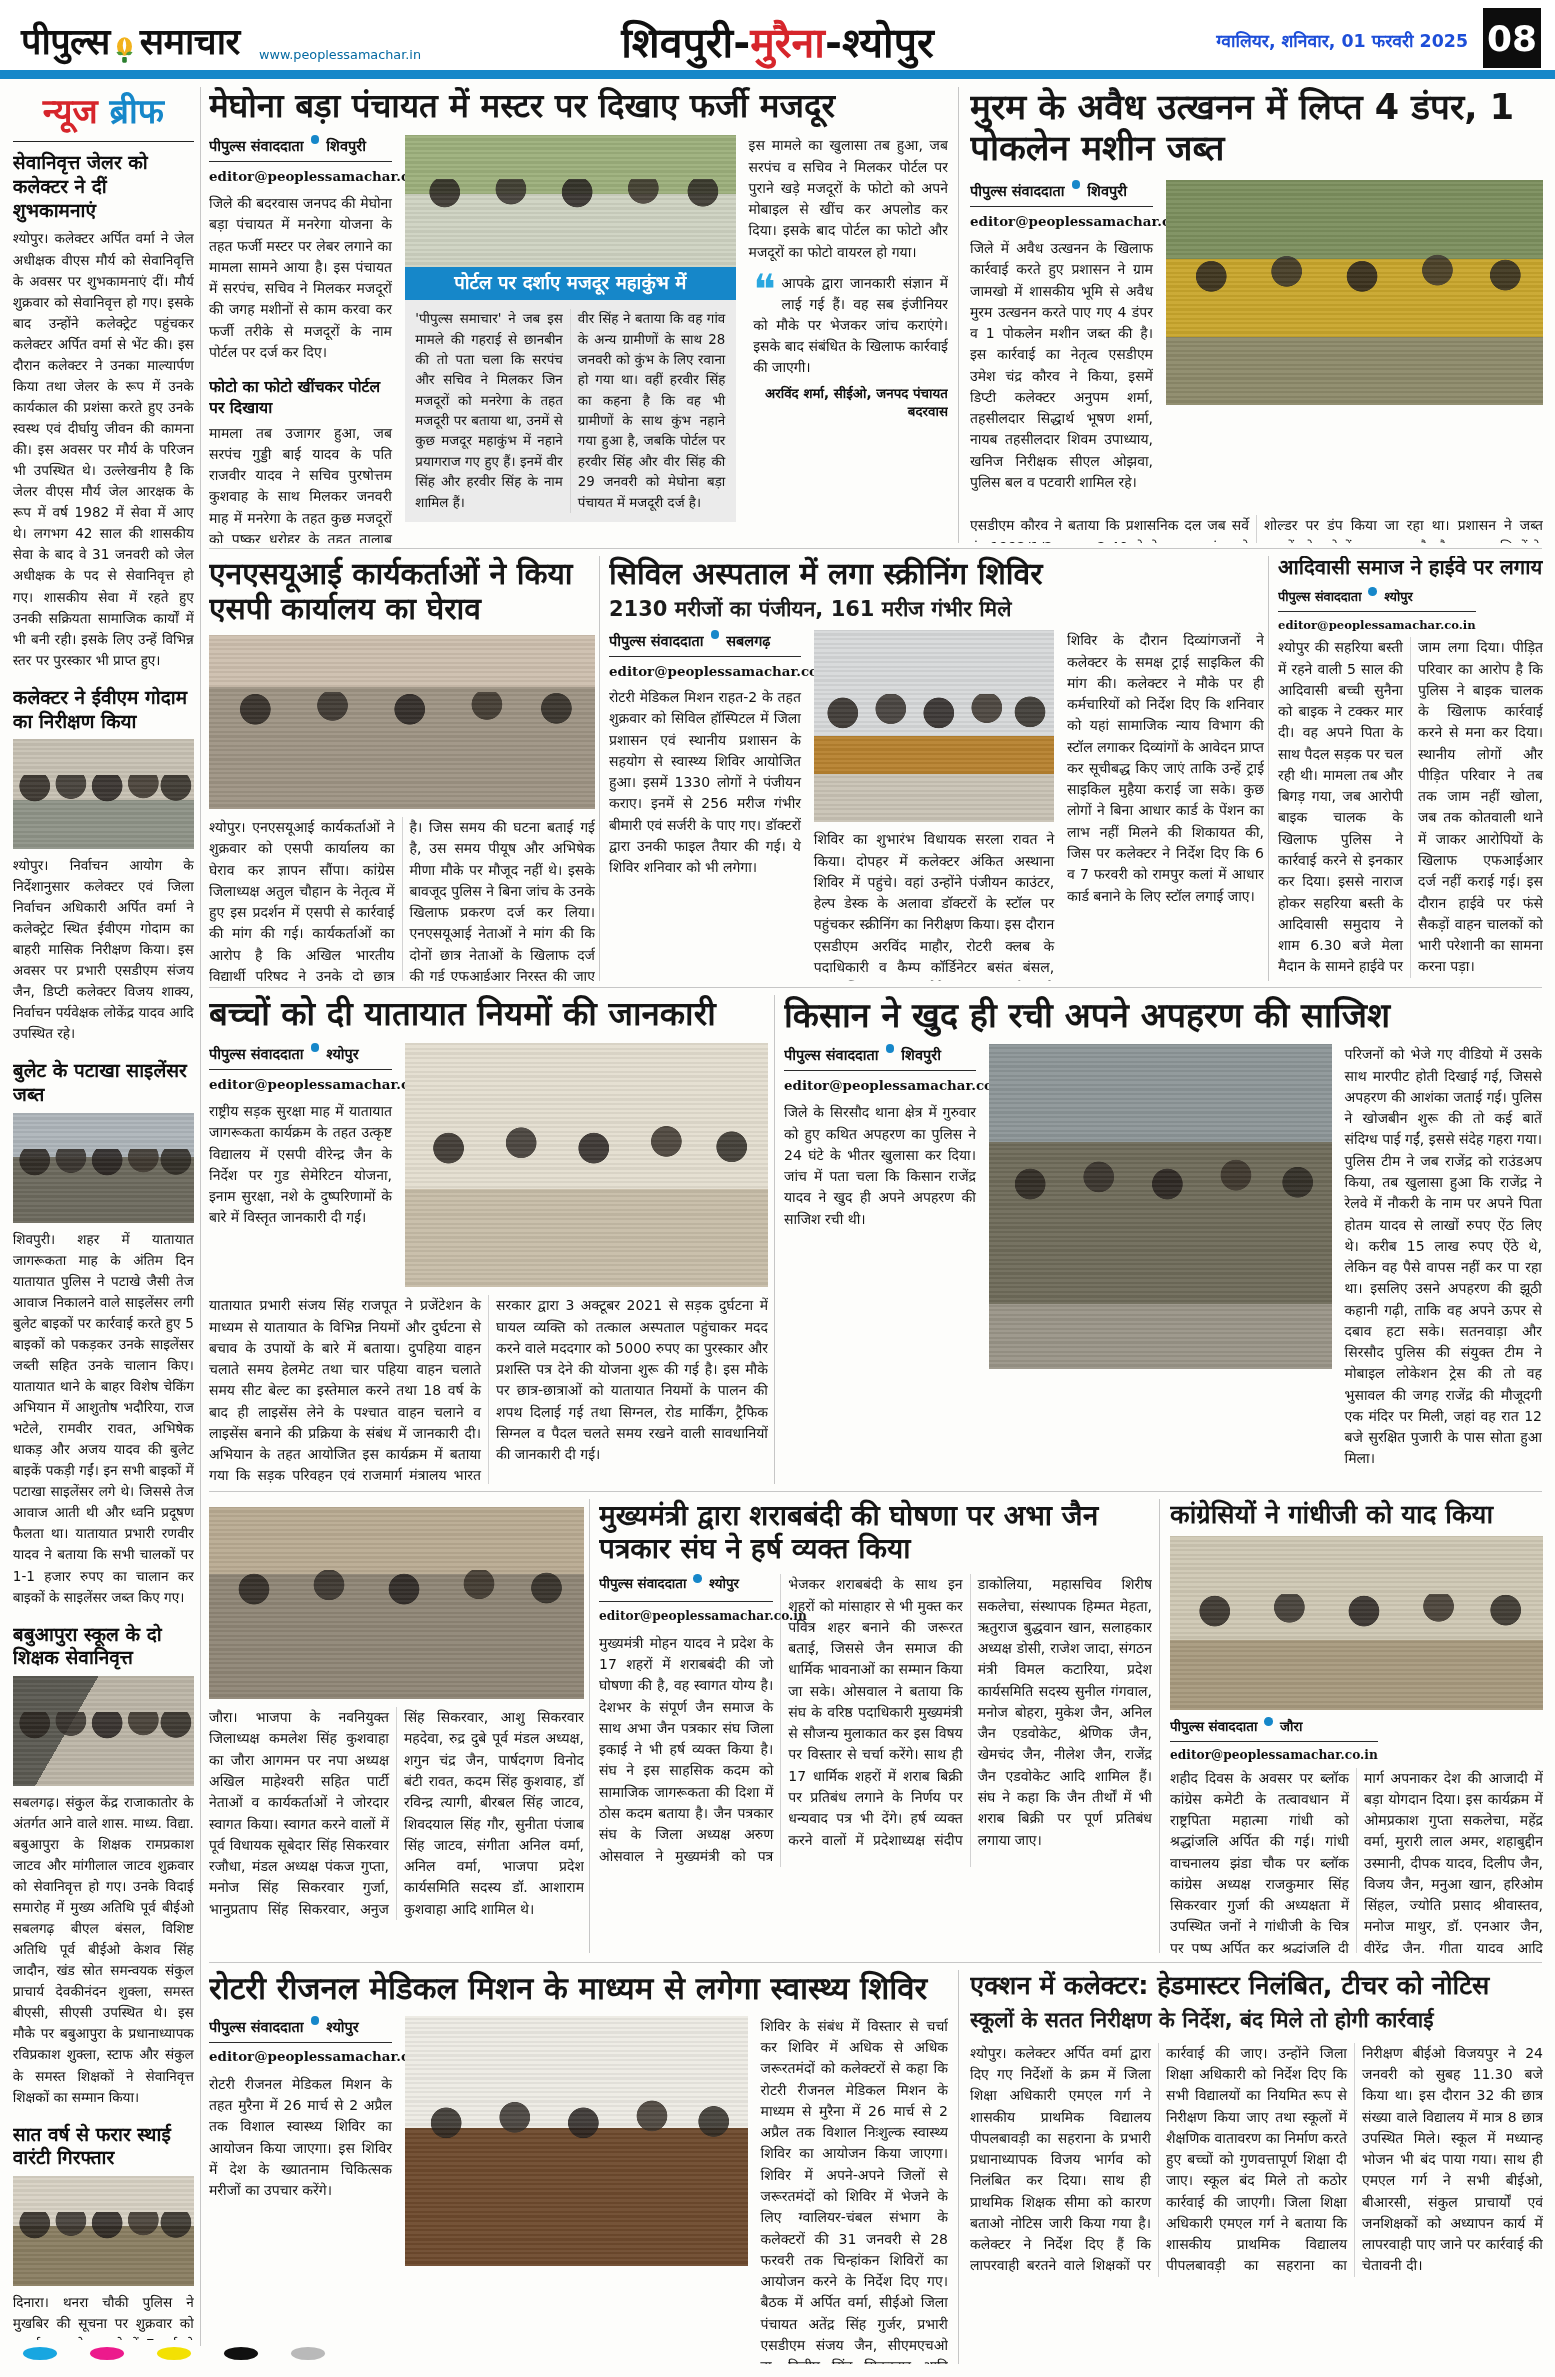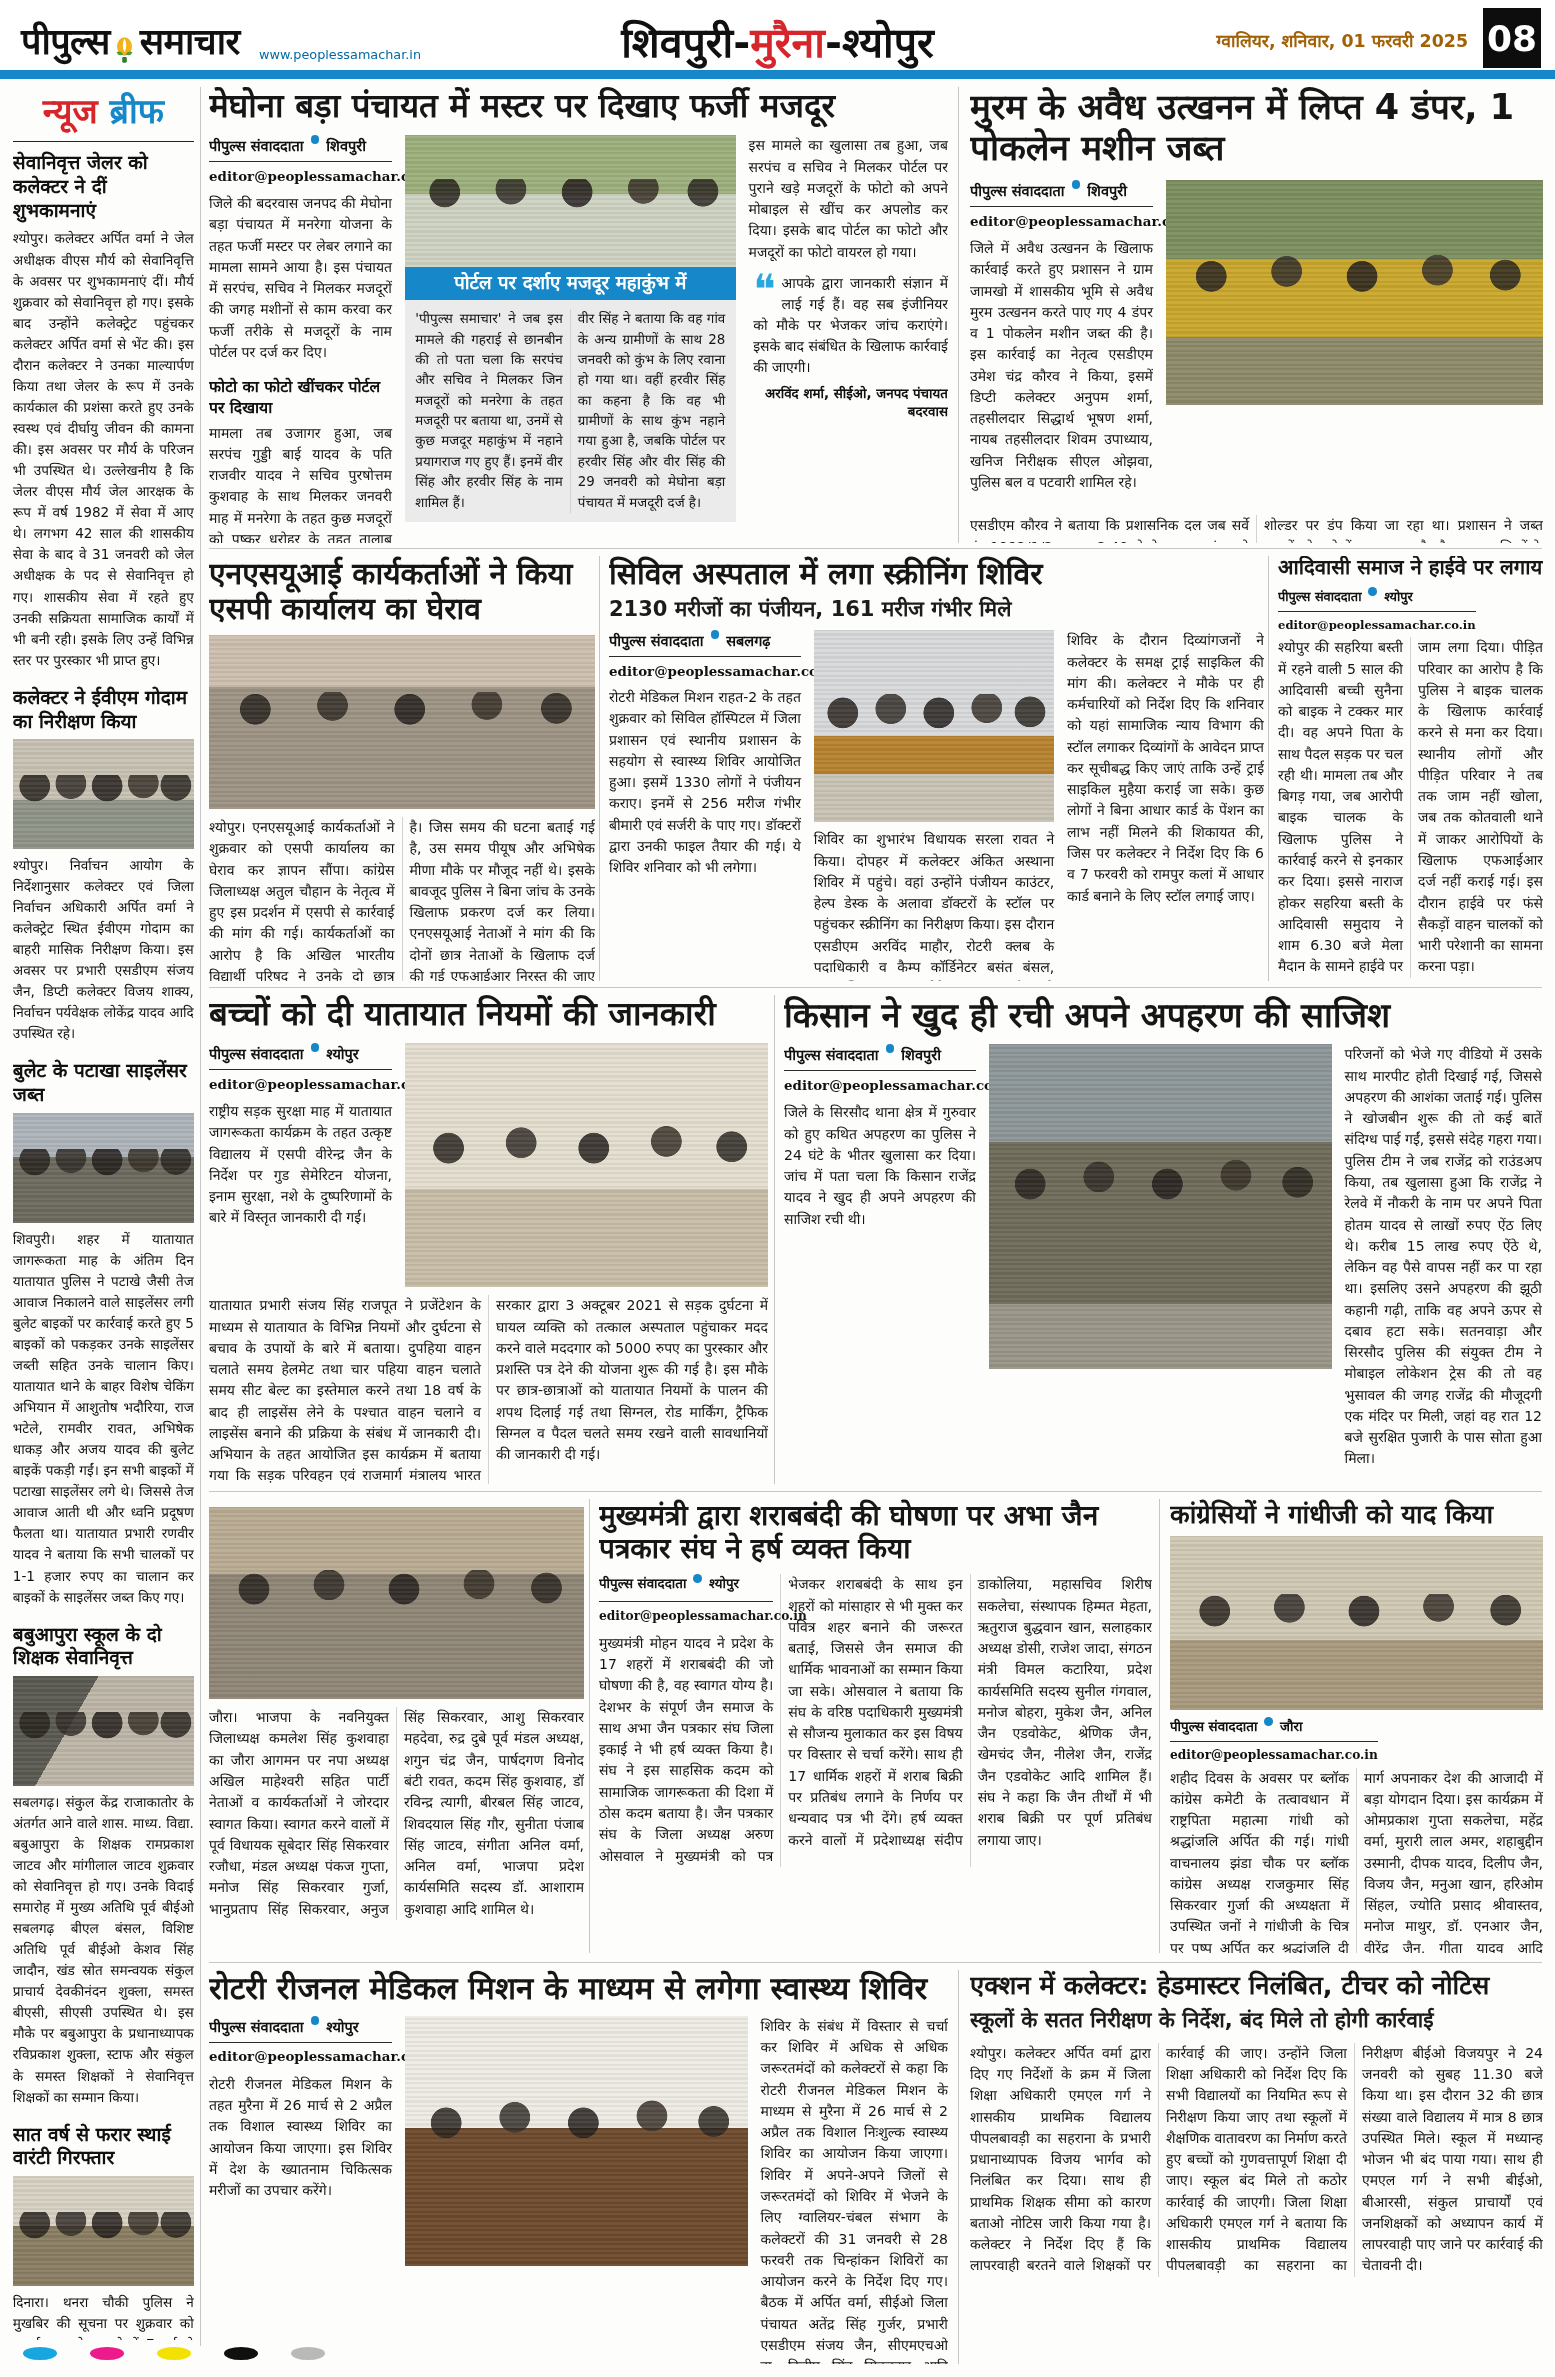--- a/index.html
+++ b/index.html
@@ -7,21 +7,21 @@
        font-family:"DejaVu Sans","Liberation Sans",sans-serif;color:#111;overflow:hidden;}
   .abs{position:absolute;}
   
   #masthead{left:0;top:0;width:1555px;height:70px;background:#fff;}
   .logo-wrap{left:21px;top:16.3px;display:flex;align-items:flex-end;gap:3.5px;}
   .logo-text{font-size:36px;font-weight:bold;color:#101010;letter-spacing:-0.6px;}
   .logo-bulb{width:23px;height:30px;position:relative;display:inline-block;}
   .logo-url{font-size:12.8px;color:#0369a1;margin-left:16px;padding-bottom:3.5px;}
   .edition{left:50%;top:12.8px;transform:translateX(-50%);font-size:41px;font-weight:bold;color:#101010;white-space:nowrap;}
   .edition .red{color:#d6252b;}
-  .dateline{right:87px;top:28px;font-size:17.4px;font-weight:bold;color:#a16207;white-space:nowrap;}
+  .dateline{right:87px;top:28px;font-size:17.4px;font-weight:bold;color:#1d4ed8;white-space:nowrap;}
   .pagebox{right:14px;top:8.1px;width:58px;height:60px;background:#0d0d0d;color:#fff;
            display:flex;align-items:center;justify-content:center;font-size:36px;font-weight:bold;}
   #blueband{left:0;top:70px;width:1555px;height:9.3px;background:#1687c9;}
   
   .vdiv{width:1.2px;background:#c6c6c6;}
   .hdiv{height:1.2px;background:#c6c6c6;}
   
   .headline{font-weight:bold;color:#161616;line-height:1.18;margin:0;}
   .deck{font-weight:bold;color:#1c1c1c;line-height:1.25;}
   .byline{display:flex;gap:7px;font-size:14.5px;font-weight:bold;

